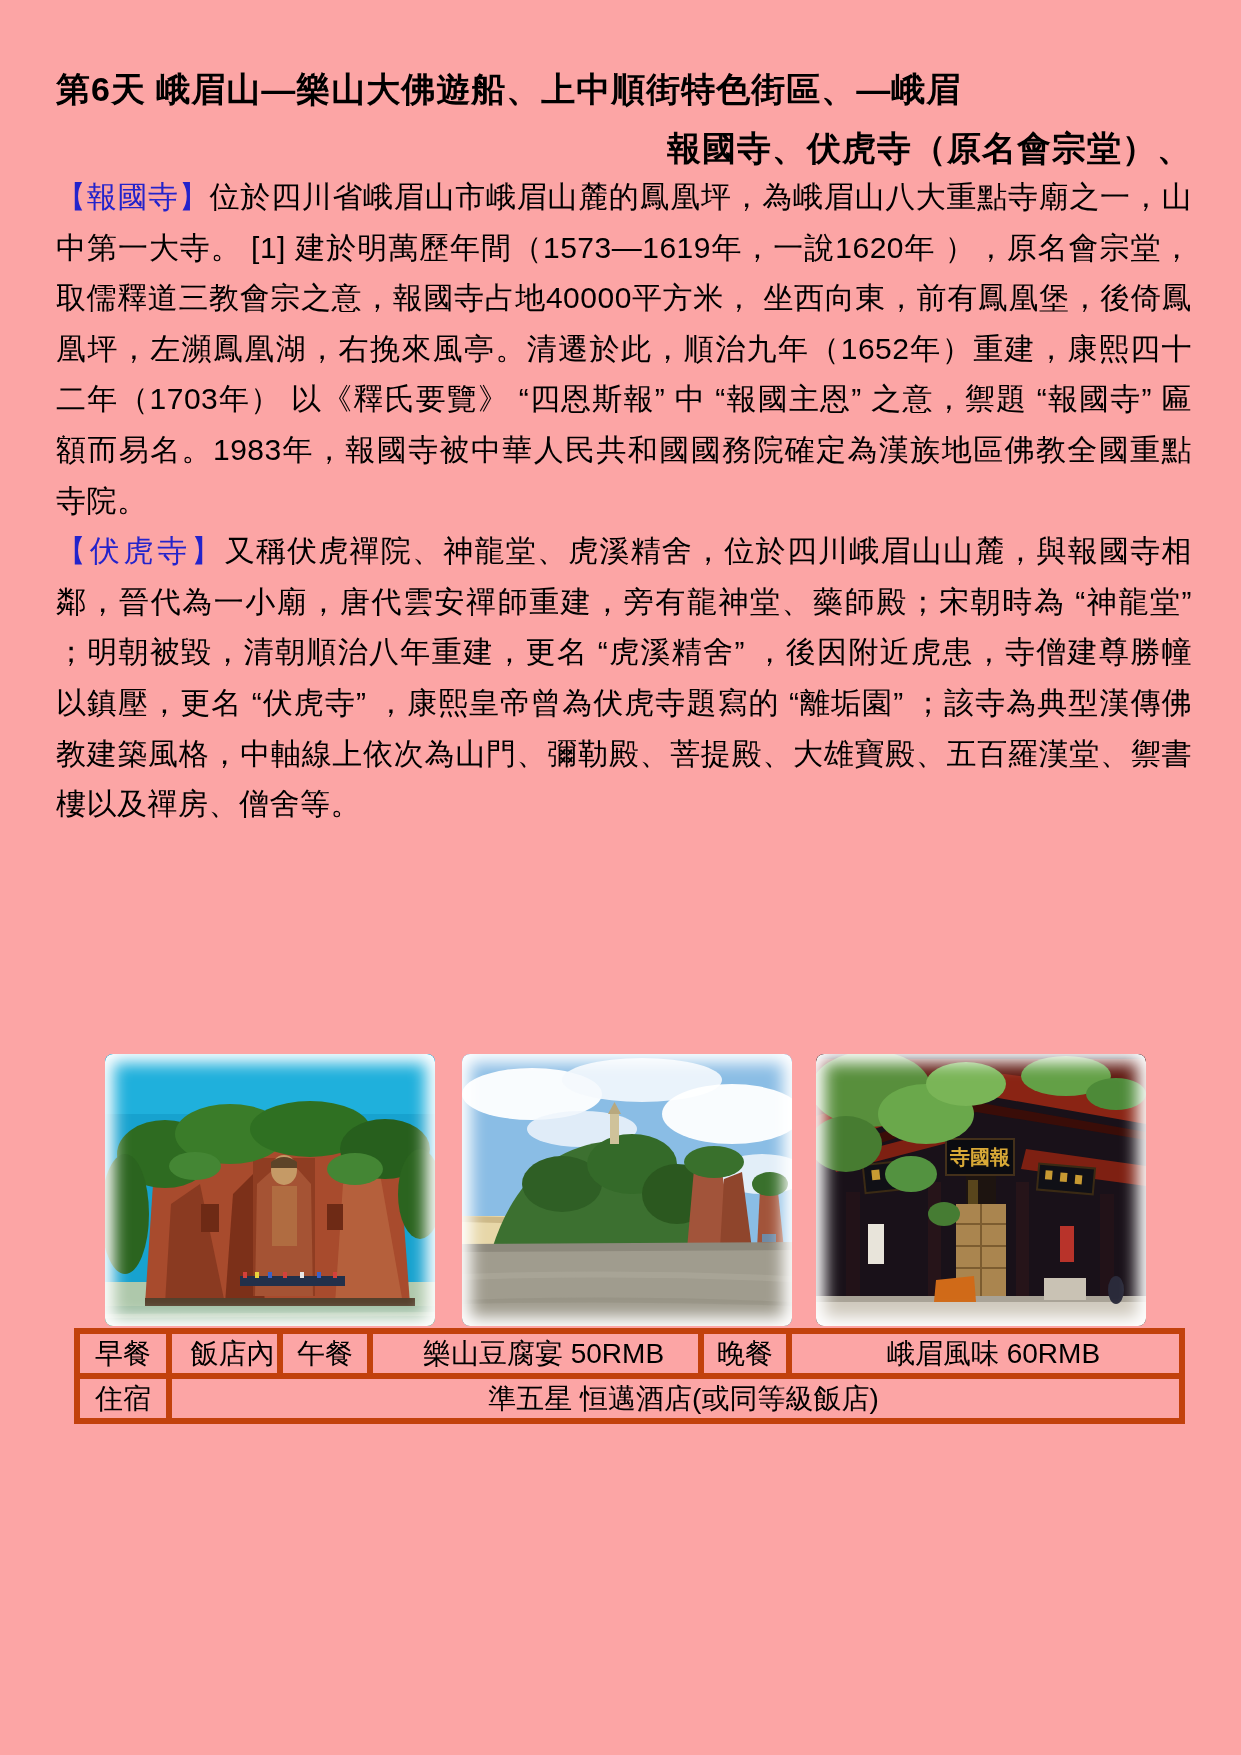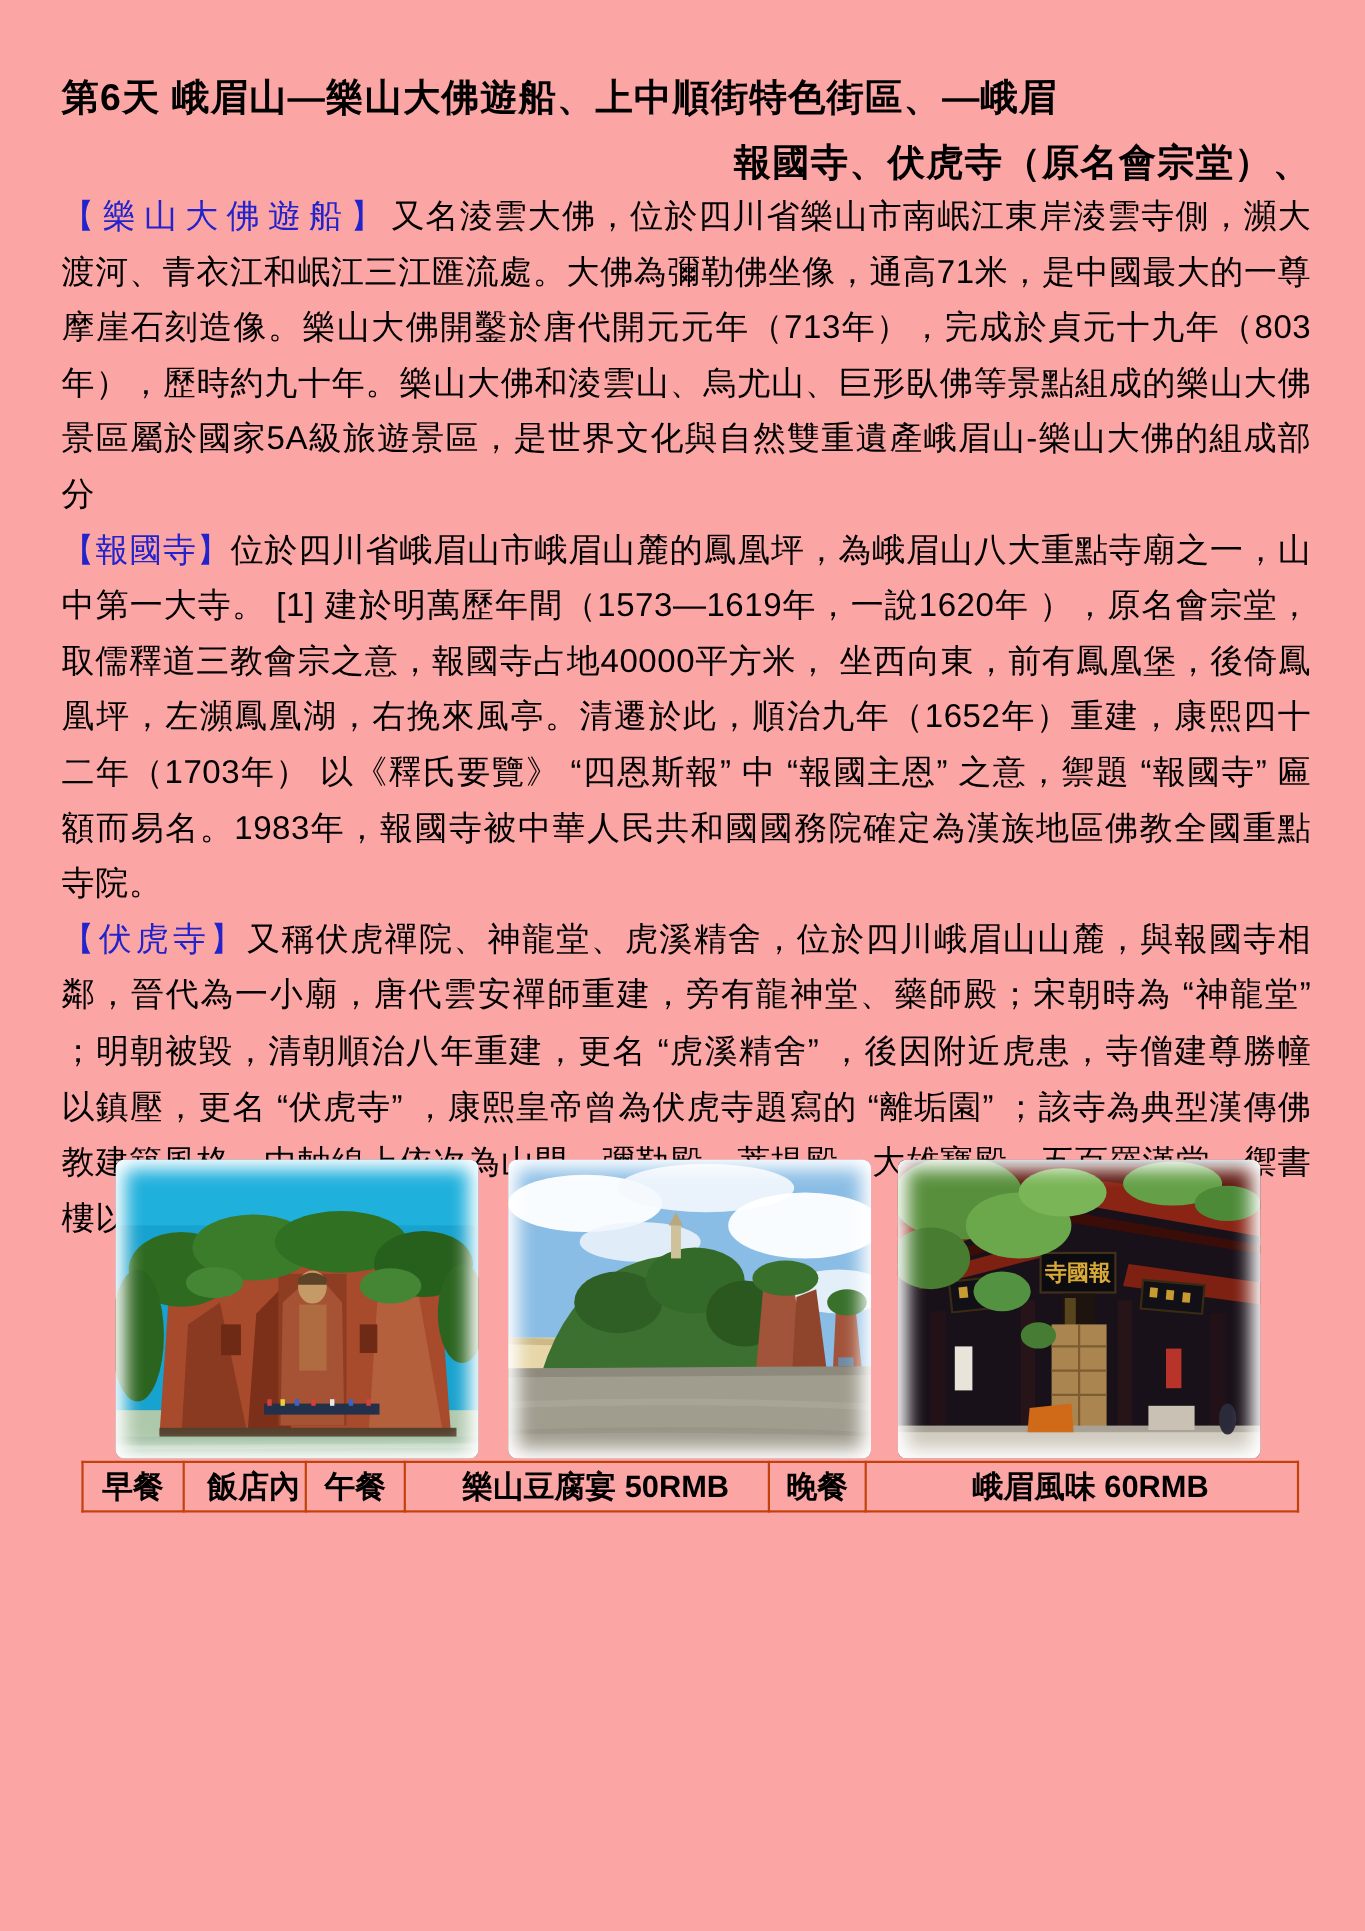--- a/index.html
+++ b/index.html
@@ -37,38 +37,37 @@
   }
   .p1 { left:105px; }
   .p2 { left:462px; }
   .p3 { left:816px; }
   table.meals {
     position:absolute; left:74px; top:1328px; width:1105px;
     border-collapse:collapse; table-layout:fixed;
     font-size:28px; color:#000;
   }
   table.meals td {
-    border:2px solid #c2410c; height:45px; vertical-align:middle;
-    white-space:nowrap; overflow:hidden;font-weight:bold;
+    border:6px solid #c2410c; height:45px; vertical-align:middle;
+    white-space:nowrap; overflow:hidden;
   }
   td.lbl { text-align:center; }
   td.val { text-align:center; padding-left:16px; }
 </style>
 </head>
 <body>
 
 <div class="page">
 
   <div class="doc-title">
     <span class="t1">第6天  峨眉山—樂山大佛遊船、上中順街特色街區、—峨眉</span>
     <span class="t2">報國寺、伏虎寺（原名會宗堂）、</span>
   </div>
 
   <div class="body-text">
-    <p class="para sec0"><span class="hdr">【樂山大佛遊船】</span><span>又名淩雲大佛，位於四川省樂山市南岷江東岸淩雲寺側，瀕大渡河、青衣江和岷江三江匯流處。大佛為彌勒佛坐像，通高71米，是中國最大的一尊摩崖石刻造像。樂山大佛開鑿於唐代開元元年（713年），完成於貞元十九年（803年），歷時約九十年。樂山大佛和淩雲山、烏尤山、巨形臥佛等景點組成的樂山大佛景區屬於國家5A級旅遊景區，是世界文化與自然雙重遺產峨眉山-樂山大佛的組成部分</span></p>
     <p class="para sec1"><span class="hdr">【報國寺】</span><span>位於四川省峨眉山市峨眉山麓的鳳凰坪，為峨眉山八大重點寺廟之一，山中第一大寺。 [1]  建於明萬歷年間（1573—1619年，一說1620年 ），原名會宗堂，取儒釋道三教會宗之意，報國寺占地40000平方米， 坐西向東，前有鳳凰堡，後倚鳳凰坪，左瀕鳳凰湖，右挽來風亭。清遷於此，順治九年（1652年）重建，康熙四十二年（1703年） 以《釋氏要覽》 “四恩斯報” 中 “報國主恩” 之意，禦題 “報國寺” 匾額而易名。1983年，報國寺被中華人民共和國國務院確定為漢族地區佛教全國重點寺院。</span></p>
     <p class="para sec2"><span class="hdr">【伏虎寺】</span><span>又稱伏虎禪院、神龍堂、虎溪精舍，位於四川峨眉山山麓，與報國寺相鄰，晉代為一小廟，唐代雲安禪師重建，旁有龍神堂、藥師殿；宋朝時為 “神龍堂” ；明朝被毀，清朝順治八年重建，更名 “虎溪精舍” ，後因附近虎患，寺僧建尊勝幢以鎮壓，更名 “伏虎寺” ，康熙皇帝曾為伏虎寺題寫的 “離垢園” ；該寺為典型漢傳佛教建築風格，中軸線上依次為山門、彌勒殿、菩提殿、大雄寶殿、五百羅漢堂、禦書樓以及禪房、僧舍等。</span></p>
   </div>
 
   <div class="photo-row">
 
     <div class="photo p1">
       <svg viewBox="0 0 330 272" preserveAspectRatio="none">
         <rect x="0" y="0" width="330" height="272" fill="#17a2cf"></rect>
         <rect x="0" y="0" width="330" height="60" fill="#1fb0dc"></rect>
@@ -198,16 +197,20 @@
     </colgroup>
     <tbody>
         <tr>
       <td class="lbl">早餐</td>
       <td class="val">飯店內</td>
       <td class="lbl">午餐</td>
       <td class="val">樂山豆腐宴 50RMB</td>
       <td class="lbl">晚餐</td>
       <td class="val">峨眉風味 60RMB</td>
     </tr>
+    <tr>
+      <td class="lbl">住宿</td>
+      <td class="val" colspan="5">準五星 恒邁酒店(或同等級飯店)</td>
+    </tr>
   </tbody>
     </table>
 
 </div>
 
 </body></html>

